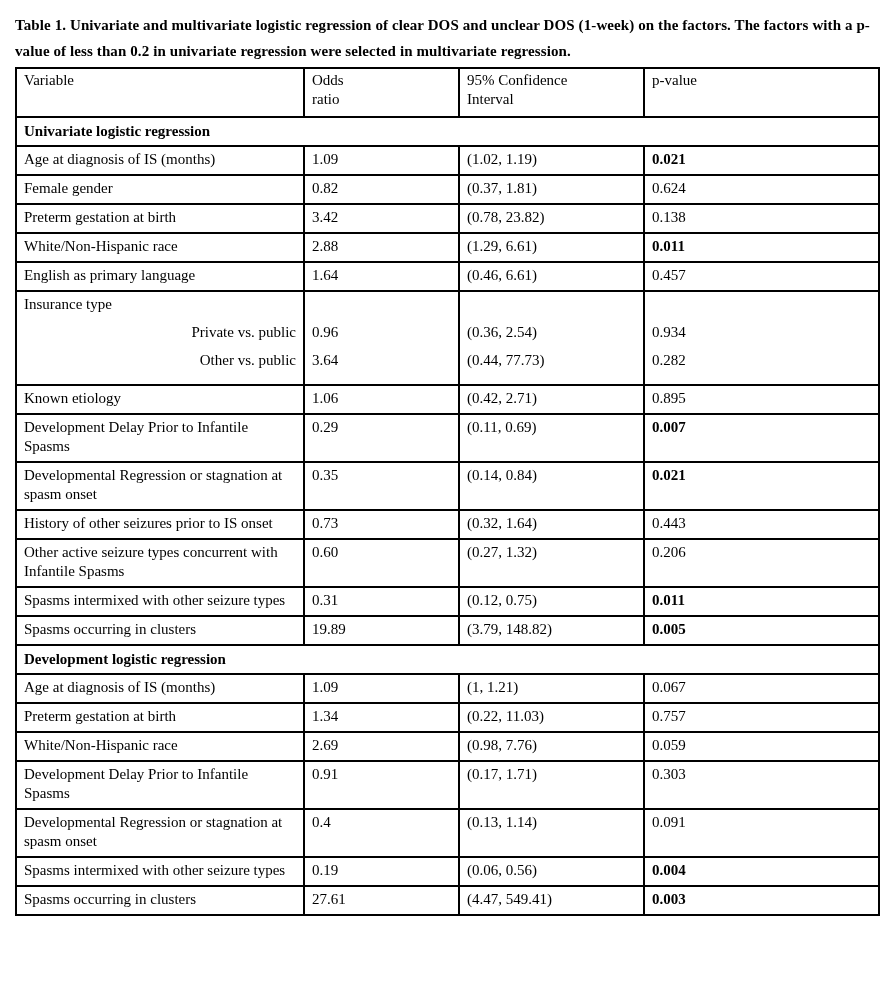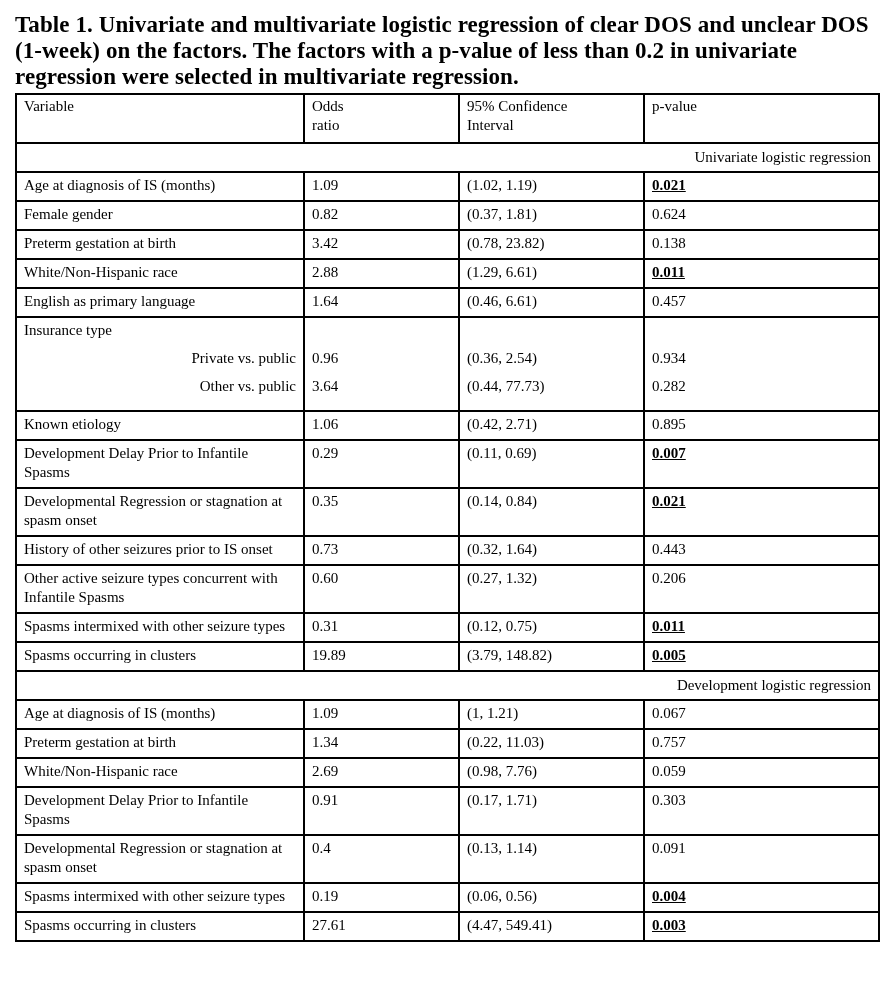--- a/index.html
+++ b/index.html
@@ -5,21 +5,21 @@
   * { box-sizing: border-box; margin: 0; padding: 0; }
   html, body { background: #ffffff; }
   body {
     width: 894px;
     color: #000000;
     font-family: "Liberation Serif", serif;
   }
   .page { padding: 12px 15px 12px 15px; }
 
   .caption {
-    font-size: 23px;
+    font-size: 15px;
     font-weight: bold;
     line-height: 26px;
     margin-bottom: 3px;
     letter-spacing: 0.1px;
   }
 
   table.reg-table {
     border-collapse: collapse;
     table-layout: fixed;
     width: 863px;
@@ -32,25 +32,24 @@
     line-height: 19px;
     font-weight: normal;
     padding: 3px 7px 5px 7px;
     overflow: hidden;
   }
   thead th {
     padding: 2px 7px 7px 7px;
     white-space: pre-line; 
   }
   td.section {
-    font-weight: normal;
+    font-weight: bold;
     padding: 4px 7px 4px 7px;
-    text-align: right;
-  }
-  td.bold { font-weight: bold; text-decoration: underline; }
+  }
+  td.bold { font-weight: bold; }
 
   
   .grp-line { height: 28px; }
   .grp-line.indent { padding-left: 33px; text-align: right; }
 </style>
 </head>
 <body>
 
 <div class="page">
 

